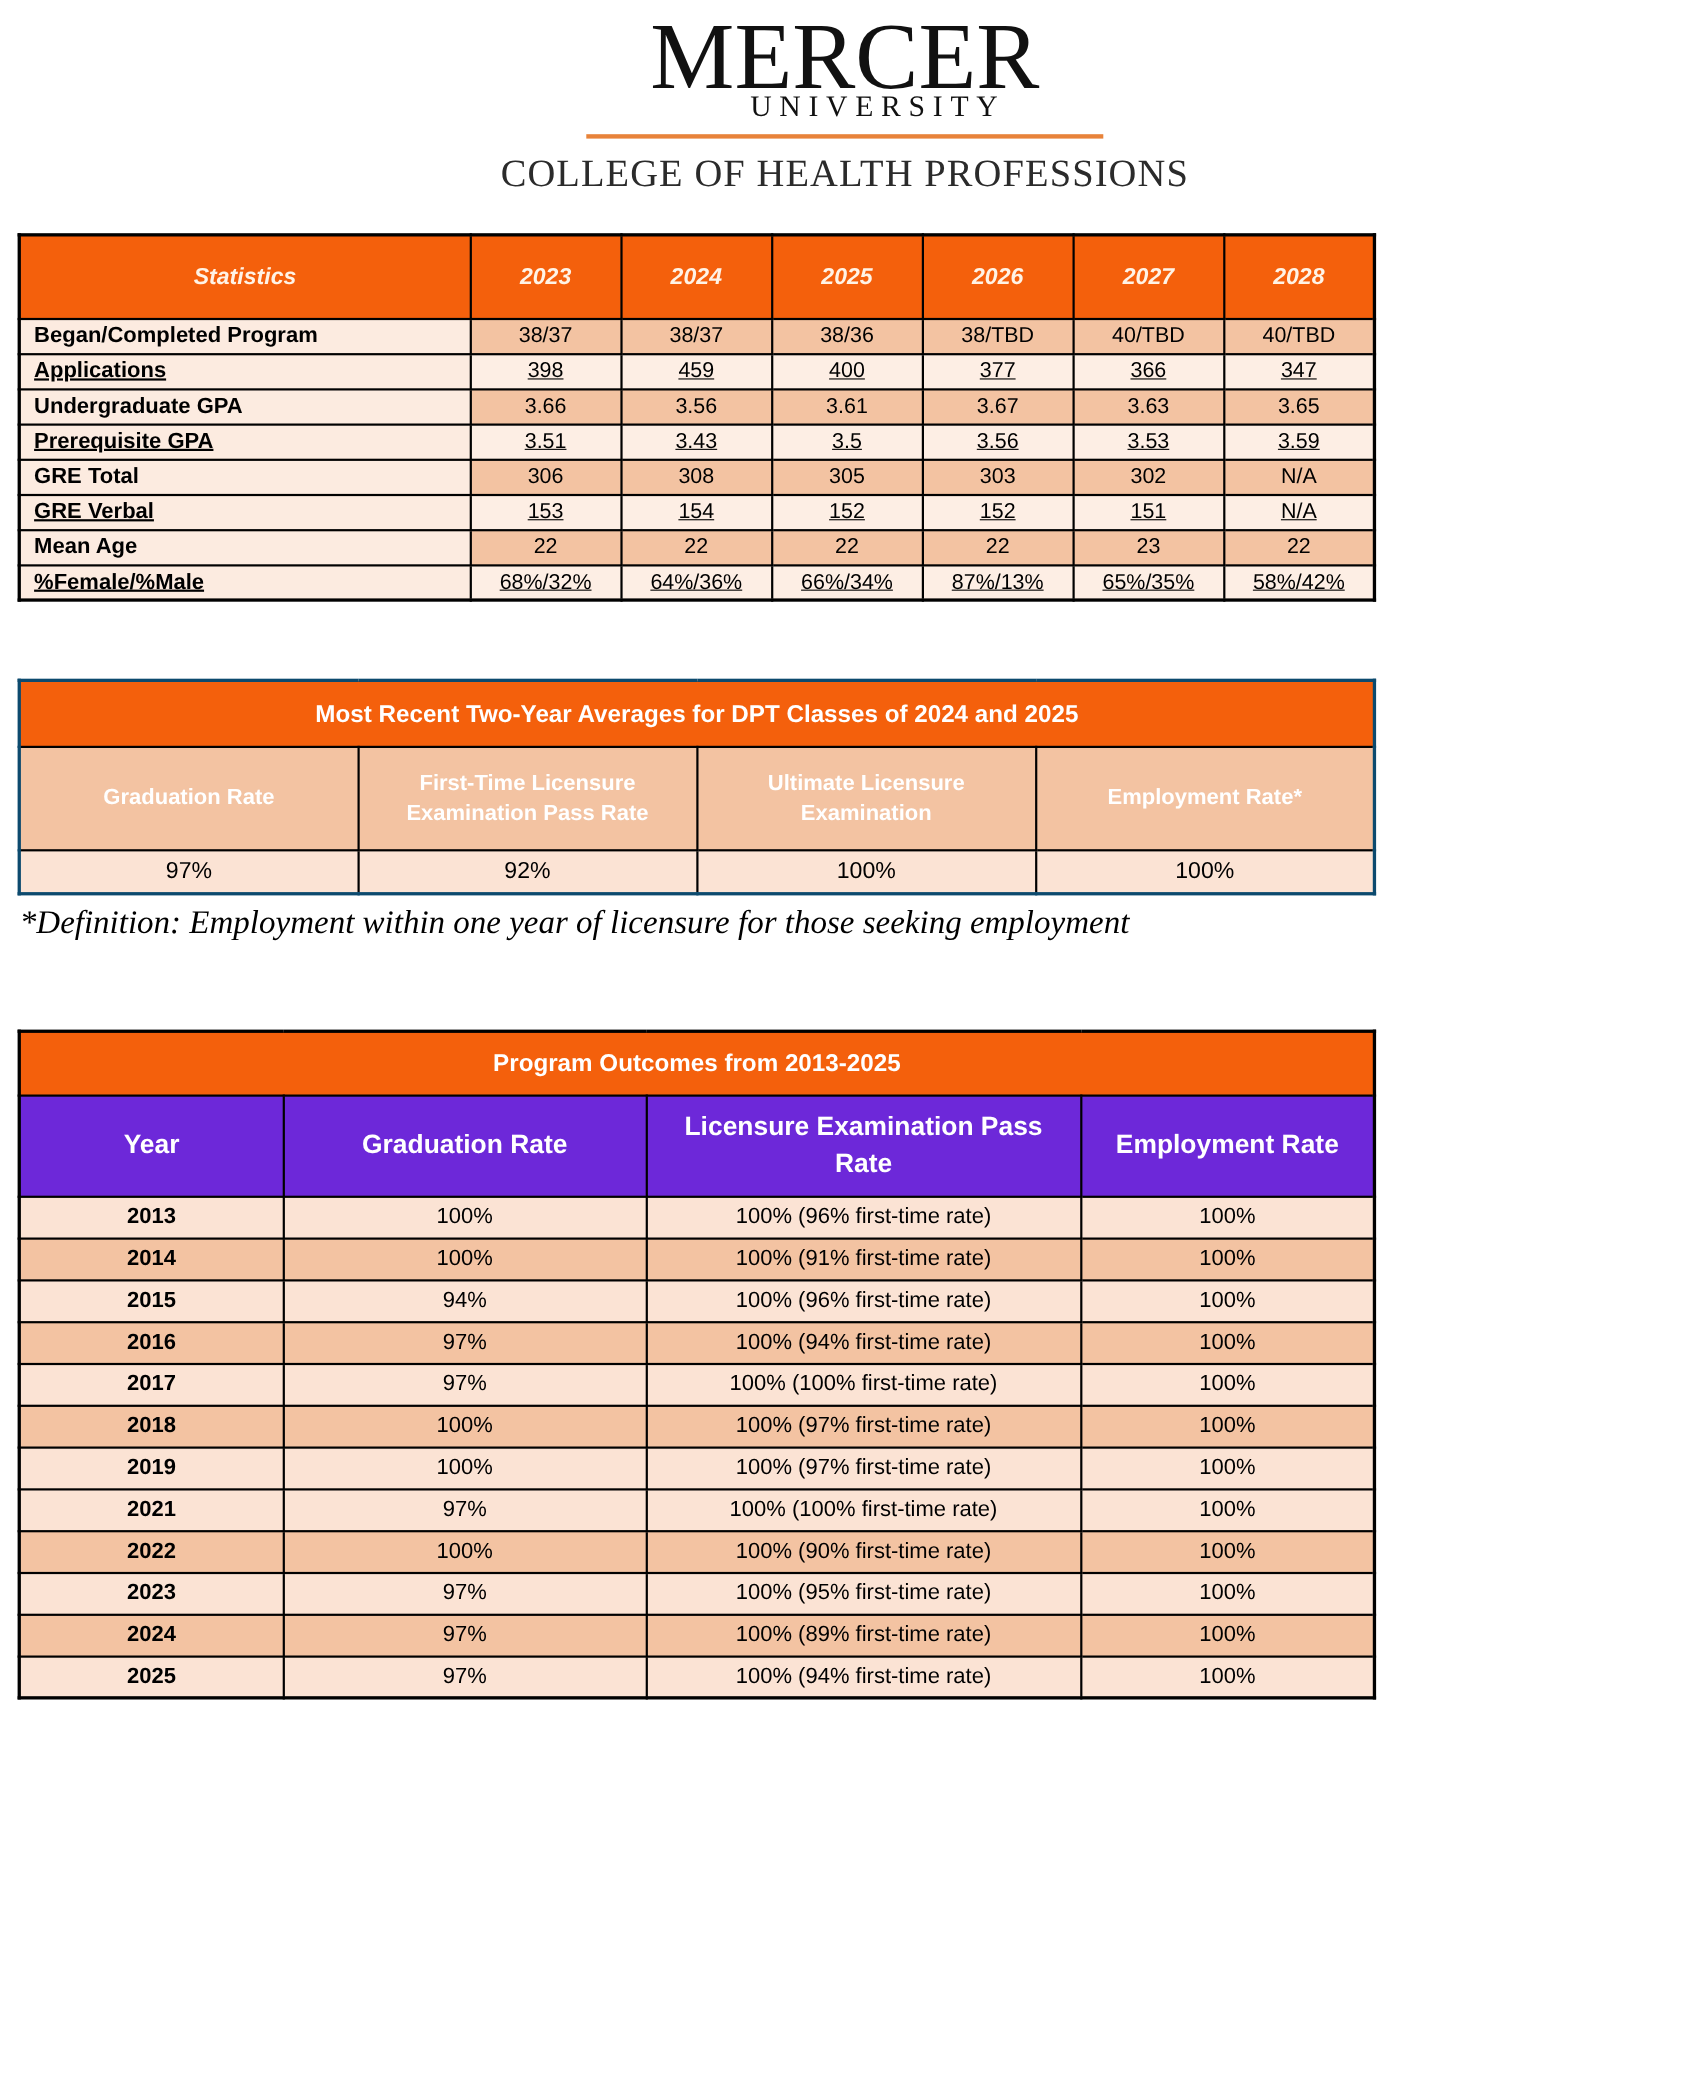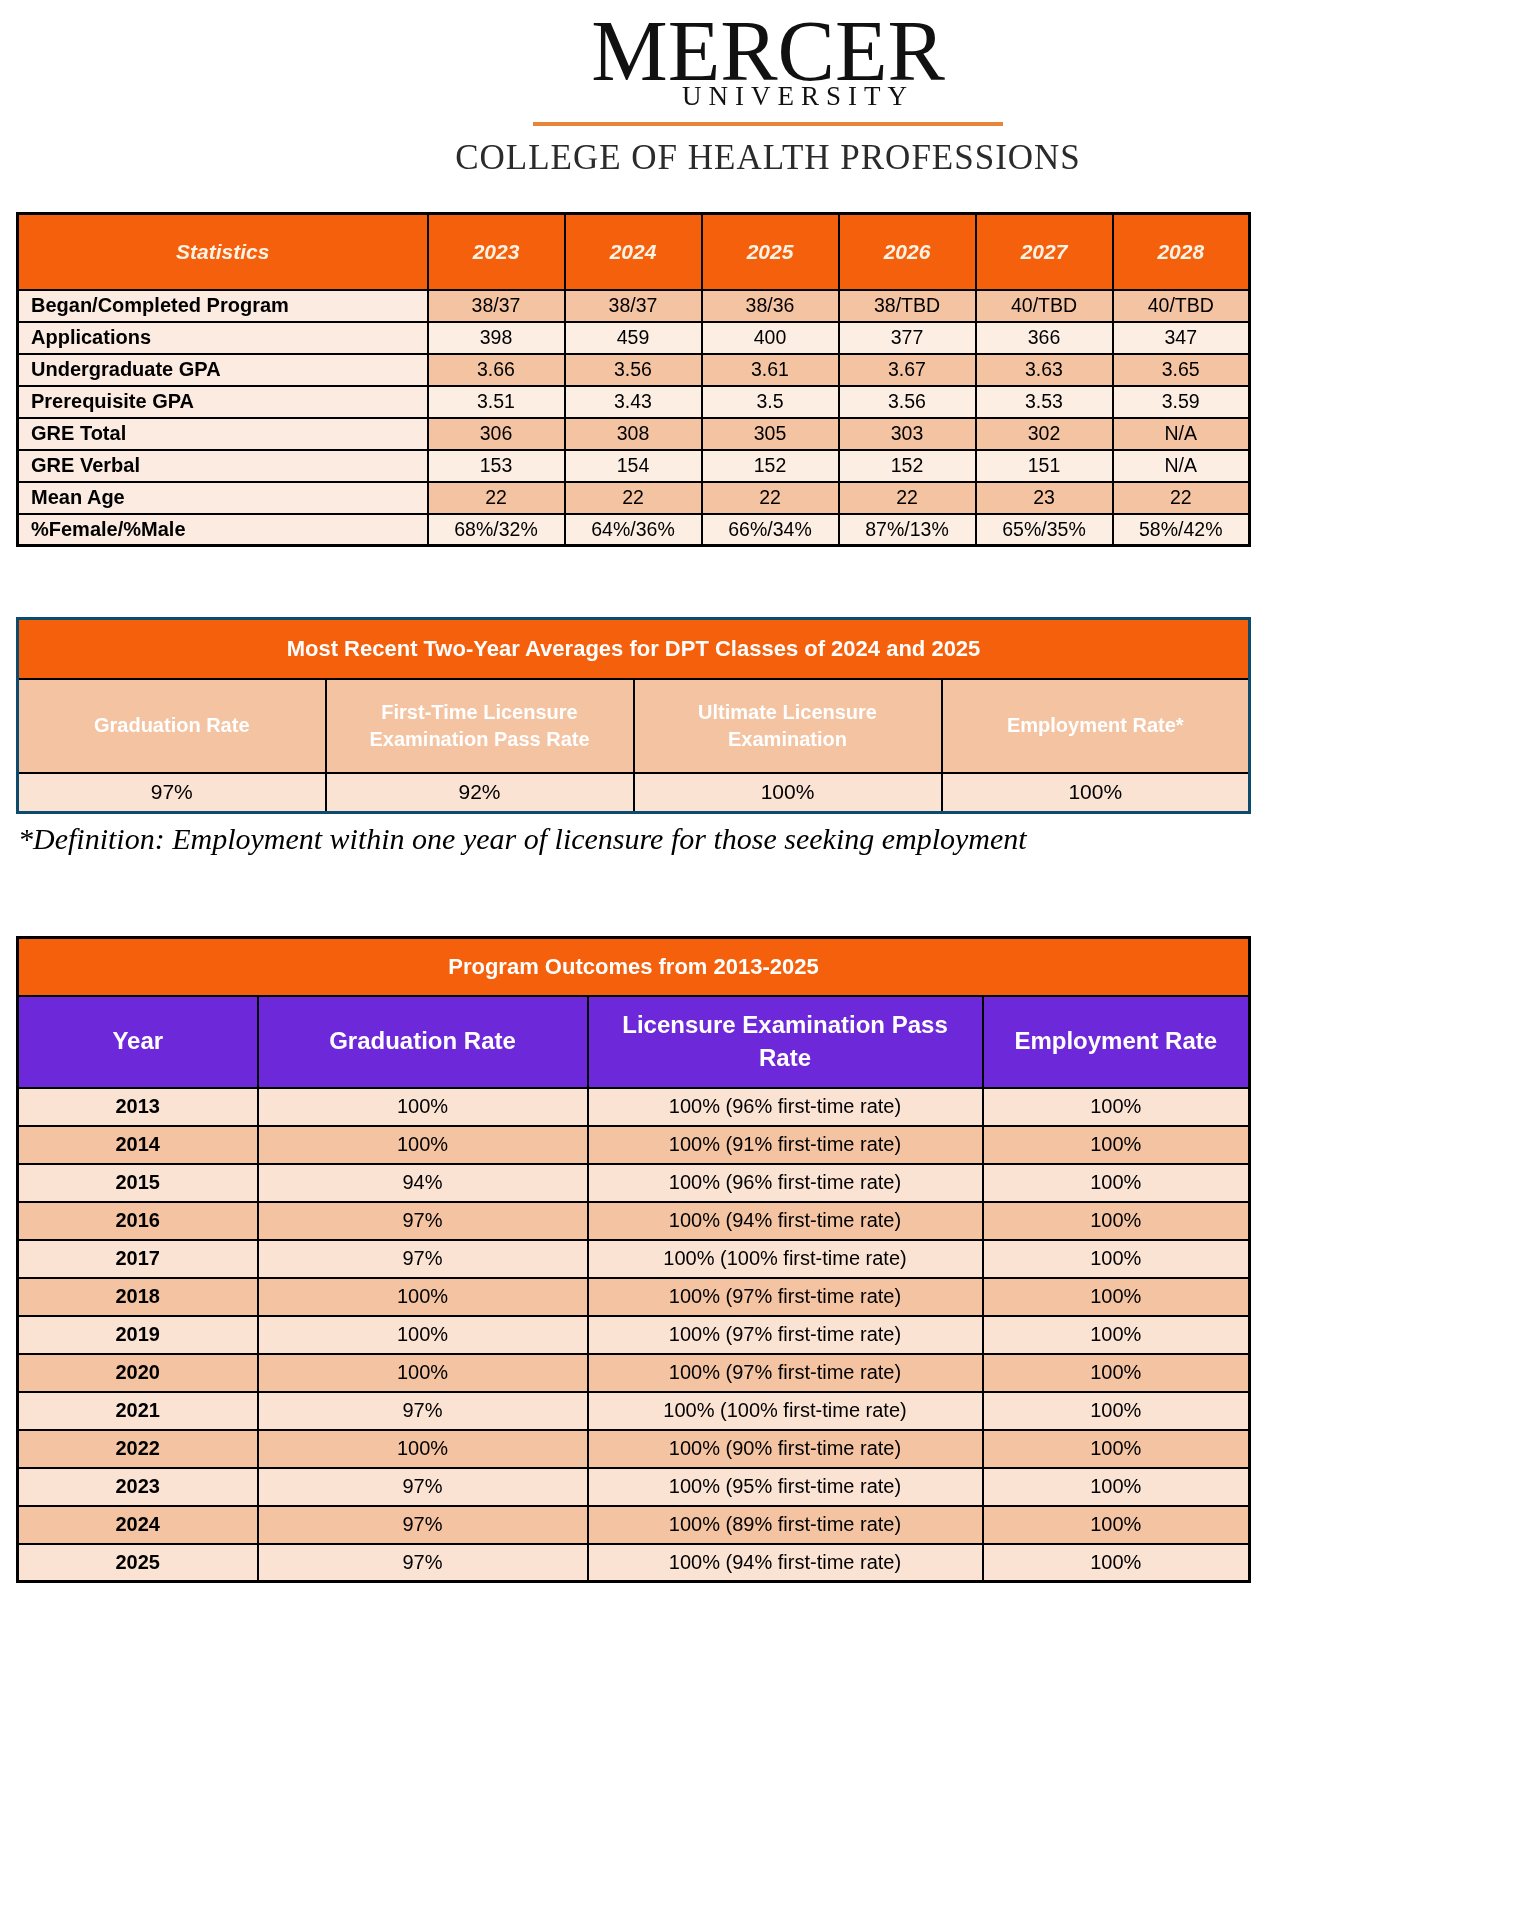--- a/index.html
+++ b/index.html
@@ -109,21 +109,21 @@
     font-size: 20px;
     background: #FCEBE0;
     height: 32px;
   }
   .t1 td.val {
     text-align: center;
     font-weight: normal;
     height: 32px;
   }
   .t1 tr.shade td { background: #F3C3A2; }
-  .t1 tr.plain td { background: #FDEEE4; }
+  .t1 tr.plain td { background: #FDEEE4; text-decoration: underline; }
   .t1 tr.shade td.rowlabel,
   .t1 tr.plain td.rowlabel { background: #FCEBE0; }
 
   
   .t2 {
     width: 1232px;
     margin-top: 70px;
     border: 3px solid #0c4a6e;
   }
   .t2 td, .t2 th { border: 2px solid #000; padding: 0; }
@@ -405,26 +405,20 @@
           <td class="cell">100%</td>
           <td class="cell">100%  (97% first-time rate)</td>
           <td class="cell">100%</td>
         </tr>
         <tr class="plain">
           <td class="yr">2019</td>
           <td class="cell">100%</td>
           <td class="cell">100%  (97% first-time rate)</td>
           <td class="cell">100%</td>
         </tr>
-        <tr class="shade">
-          <td class="yr">2020</td>
-          <td class="cell">100%</td>
-          <td class="cell">100%  (97% first-time rate)</td>
-          <td class="cell">100%</td>
-        </tr>
         <tr class="plain">
           <td class="yr">2021</td>
           <td class="cell">97%</td>
           <td class="cell">100%  (100% first-time rate)</td>
           <td class="cell">100%</td>
         </tr>
         <tr class="shade">
           <td class="yr">2022</td>
           <td class="cell">100%</td>
           <td class="cell">100%  (90% first-time rate)</td>

